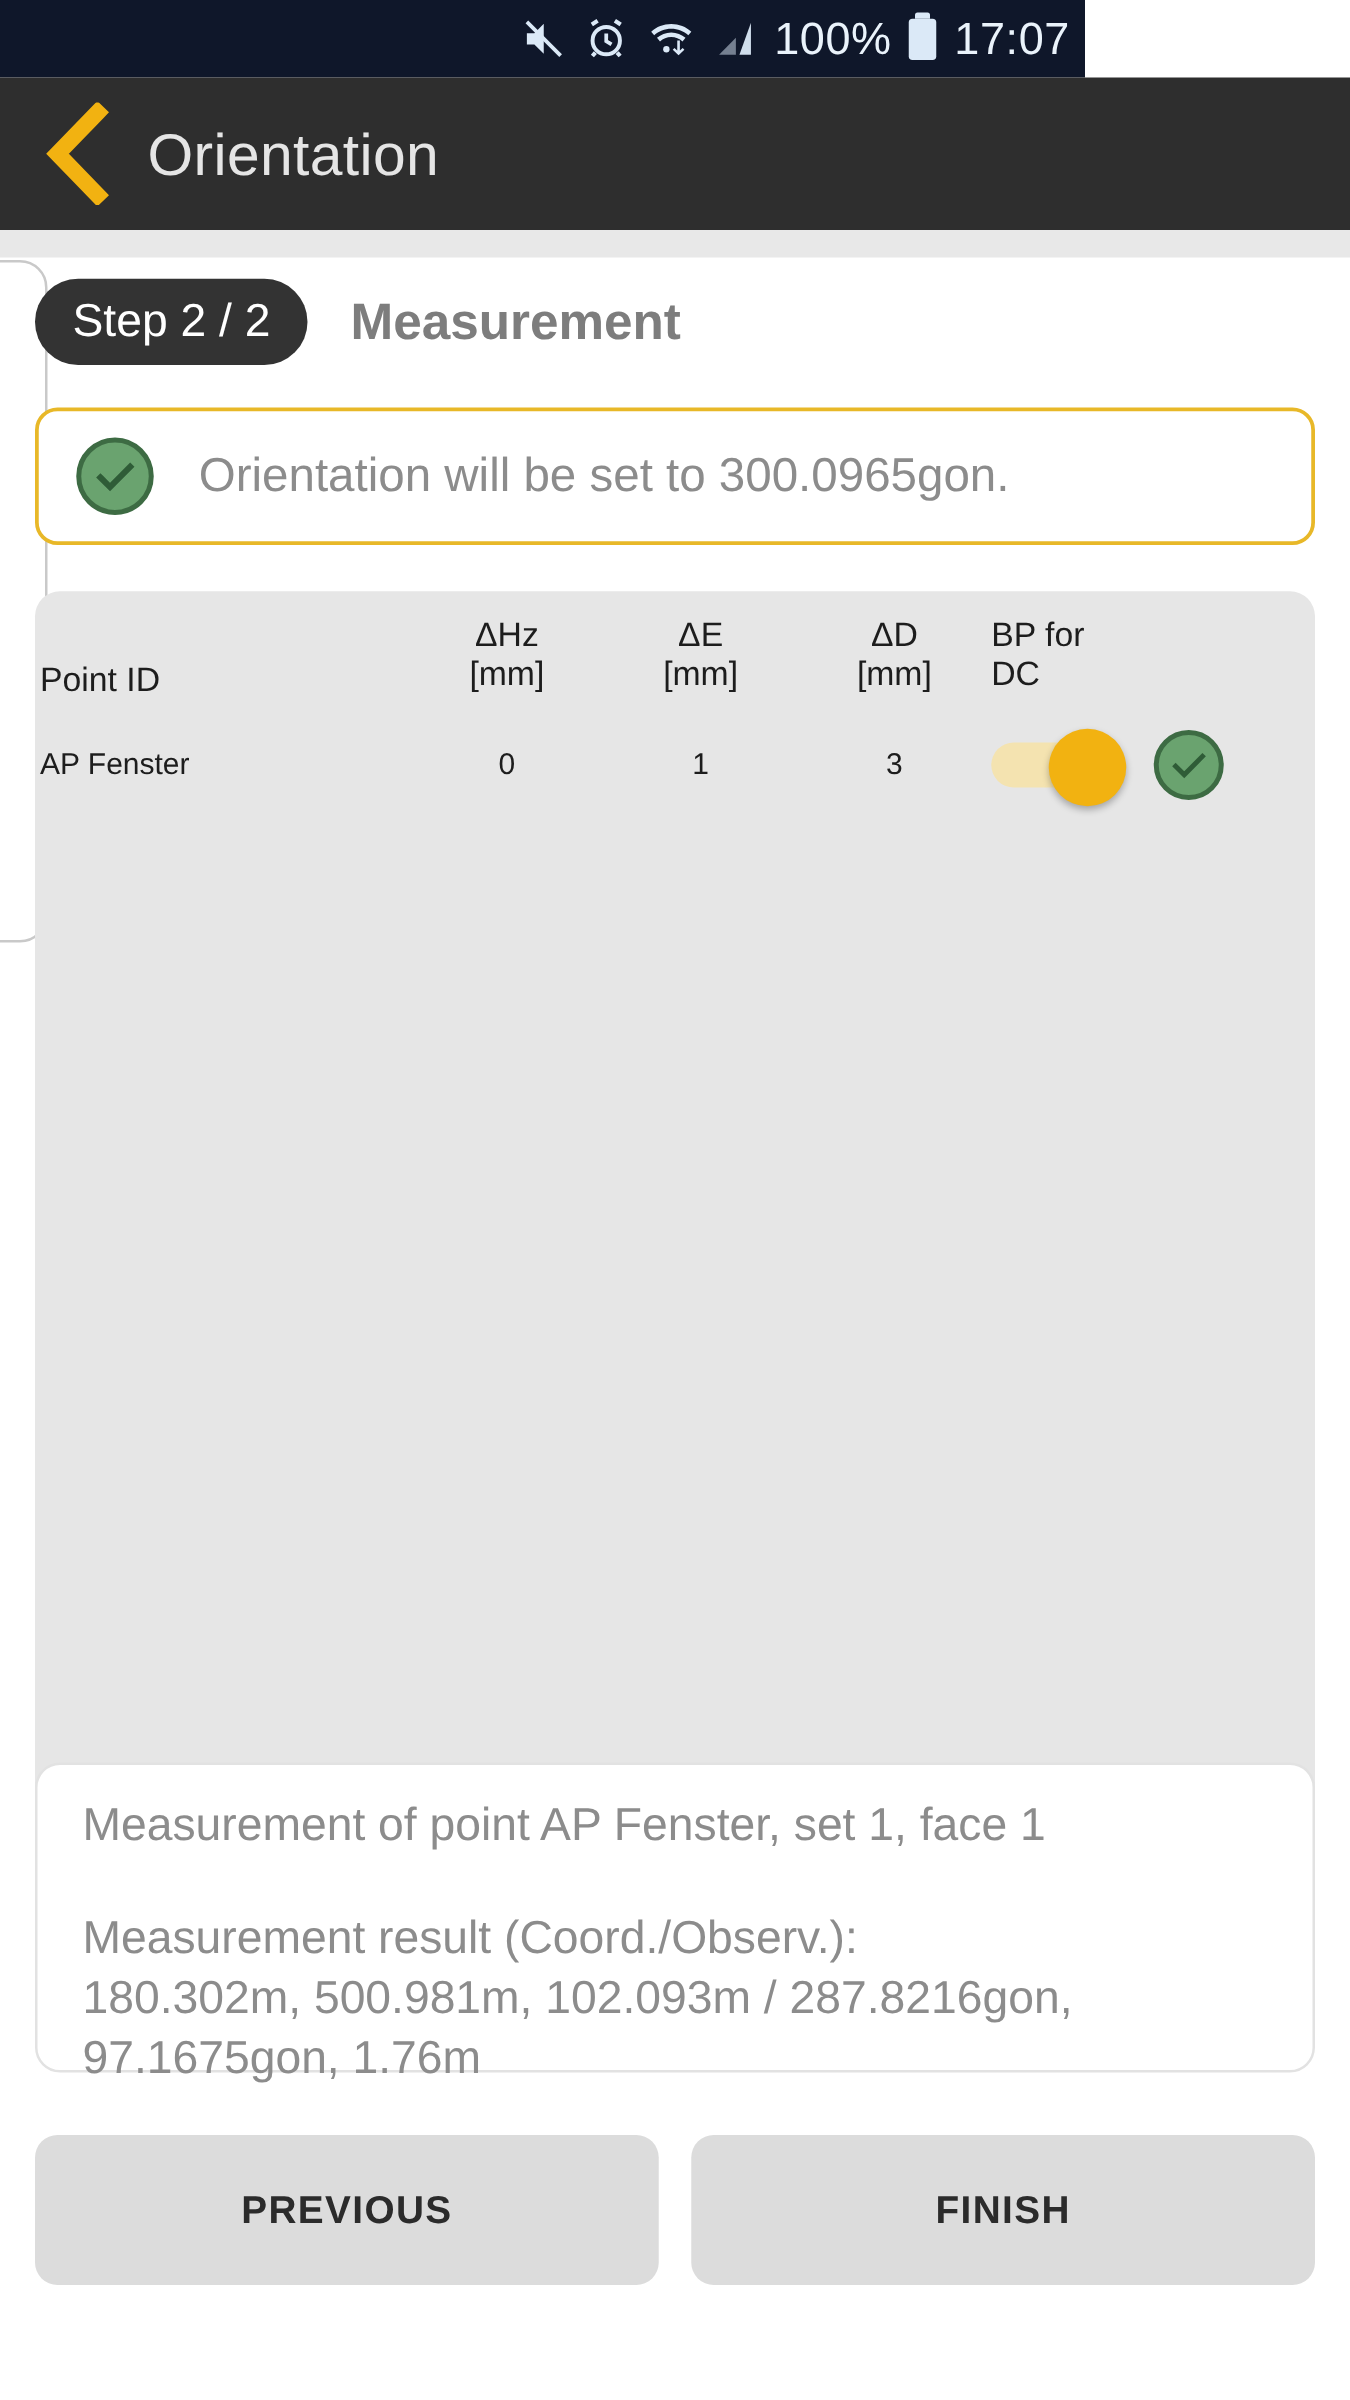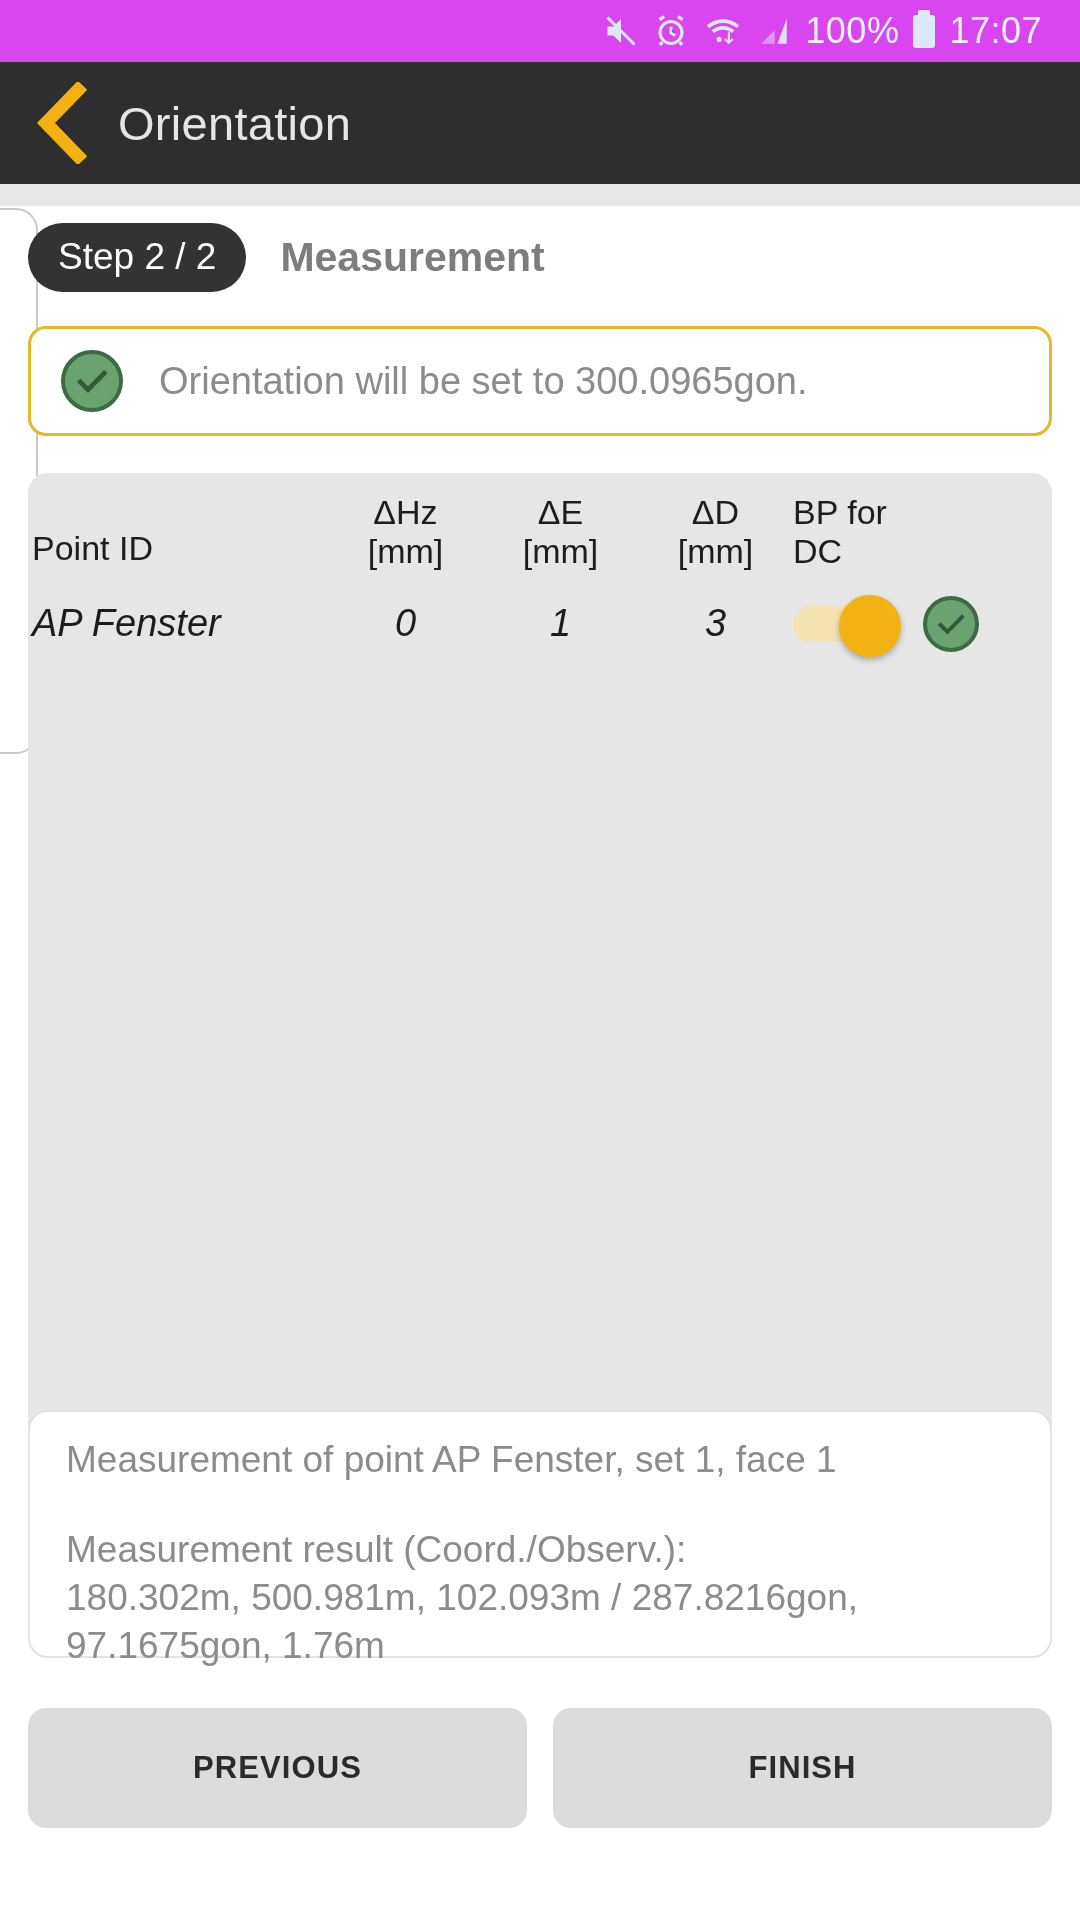--- a/index.html
+++ b/index.html
@@ -6,23 +6,23 @@
   html, body {
     width:1080px; height:1920px;
     background:#ffffff;
     font-family:"Liberation Sans", sans-serif;
     overflow:hidden;
   }
   #screen { position:relative; width:1080px; height:1920px; background:#ffffff; }
 
   
   .statusbar{
-    position:absolute; top:0; left:0; width:1080px; height:62px;
-    background:#d946ef; display:flex; align-items:center;
-    justify-content:flex-end; padding-right:38px; gap:14px;
+    position:absolute; top:0; left:0; width:868px; height:62px;
+    background:#0f172a; display:flex; align-items:center;
+    justify-content:flex-end; padding-right:12px; gap:14px;
   }
   .sb-icon{ display:flex; align-items:center; justify-content:center; }
   .sb-text{ color:#eaf3fb; font-size:36px; letter-spacing:0.5px; }
   .sb-batt{ width:22px; height:33px; background:#dbe9f7; border-radius:3px; position:relative; }
   .sb-batt:before{ content:""; position:absolute; top:-5px; left:5px; width:12px; height:5px;
      background:#dbe9f7; border-radius:2px 2px 0 0; }
 
   
   .appbar{
     position:absolute; top:62px; left:0; width:1080px; height:122px;
@@ -69,28 +69,28 @@
   .check-circle.small{ width:56px; height:56px; border-width:4px; }
   .notice-text{ color:#8c8c8c; font-size:38px; }
 
   
   .table-panel{
     position:absolute; top:289px; left:28px; width:1024px; height:1100px;
     background:#e6e6e6; border-radius:20px; overflow:hidden;
   }
   .trow{ display:flex; align-items:flex-start; width:100%; }
   .thead{ padding:20px 0 8px 0; }
-  .th, .td{ font-size:34px; color:#1d1d1d; }
+  .th, .td{ font-size:27px; color:#1d1d1d; }
   .c-point{ width:300px; padding-left:4px; }
   .c-num{ width:155px; text-align:center; }
   .c-bp{ width:220px; }
   .th-stack{ line-height:1.16; }
   .thead .c-point{ padding-top:36px; }
   .trow.data{ padding-top:8px; align-items:center; height:80px; }
-  .trow.data .td{ font-size:38px;font-style:italic; }
+  .trow.data .td{ font-size:24px; }
   .trow.data .c-num{ text-align:center; }
   .bp-cell{ width:220px; display:flex; align-items:center; gap:26px; justify-content:flex-start; }
 
   
   .toggle{ position:relative; width:104px; height:54px; flex:none; }
   .toggle .track{
     position:absolute; left:0; top:9px; width:104px; height:36px;
     background:#f4e3b0; border-radius:18px;
   }
   .toggle .knob{

